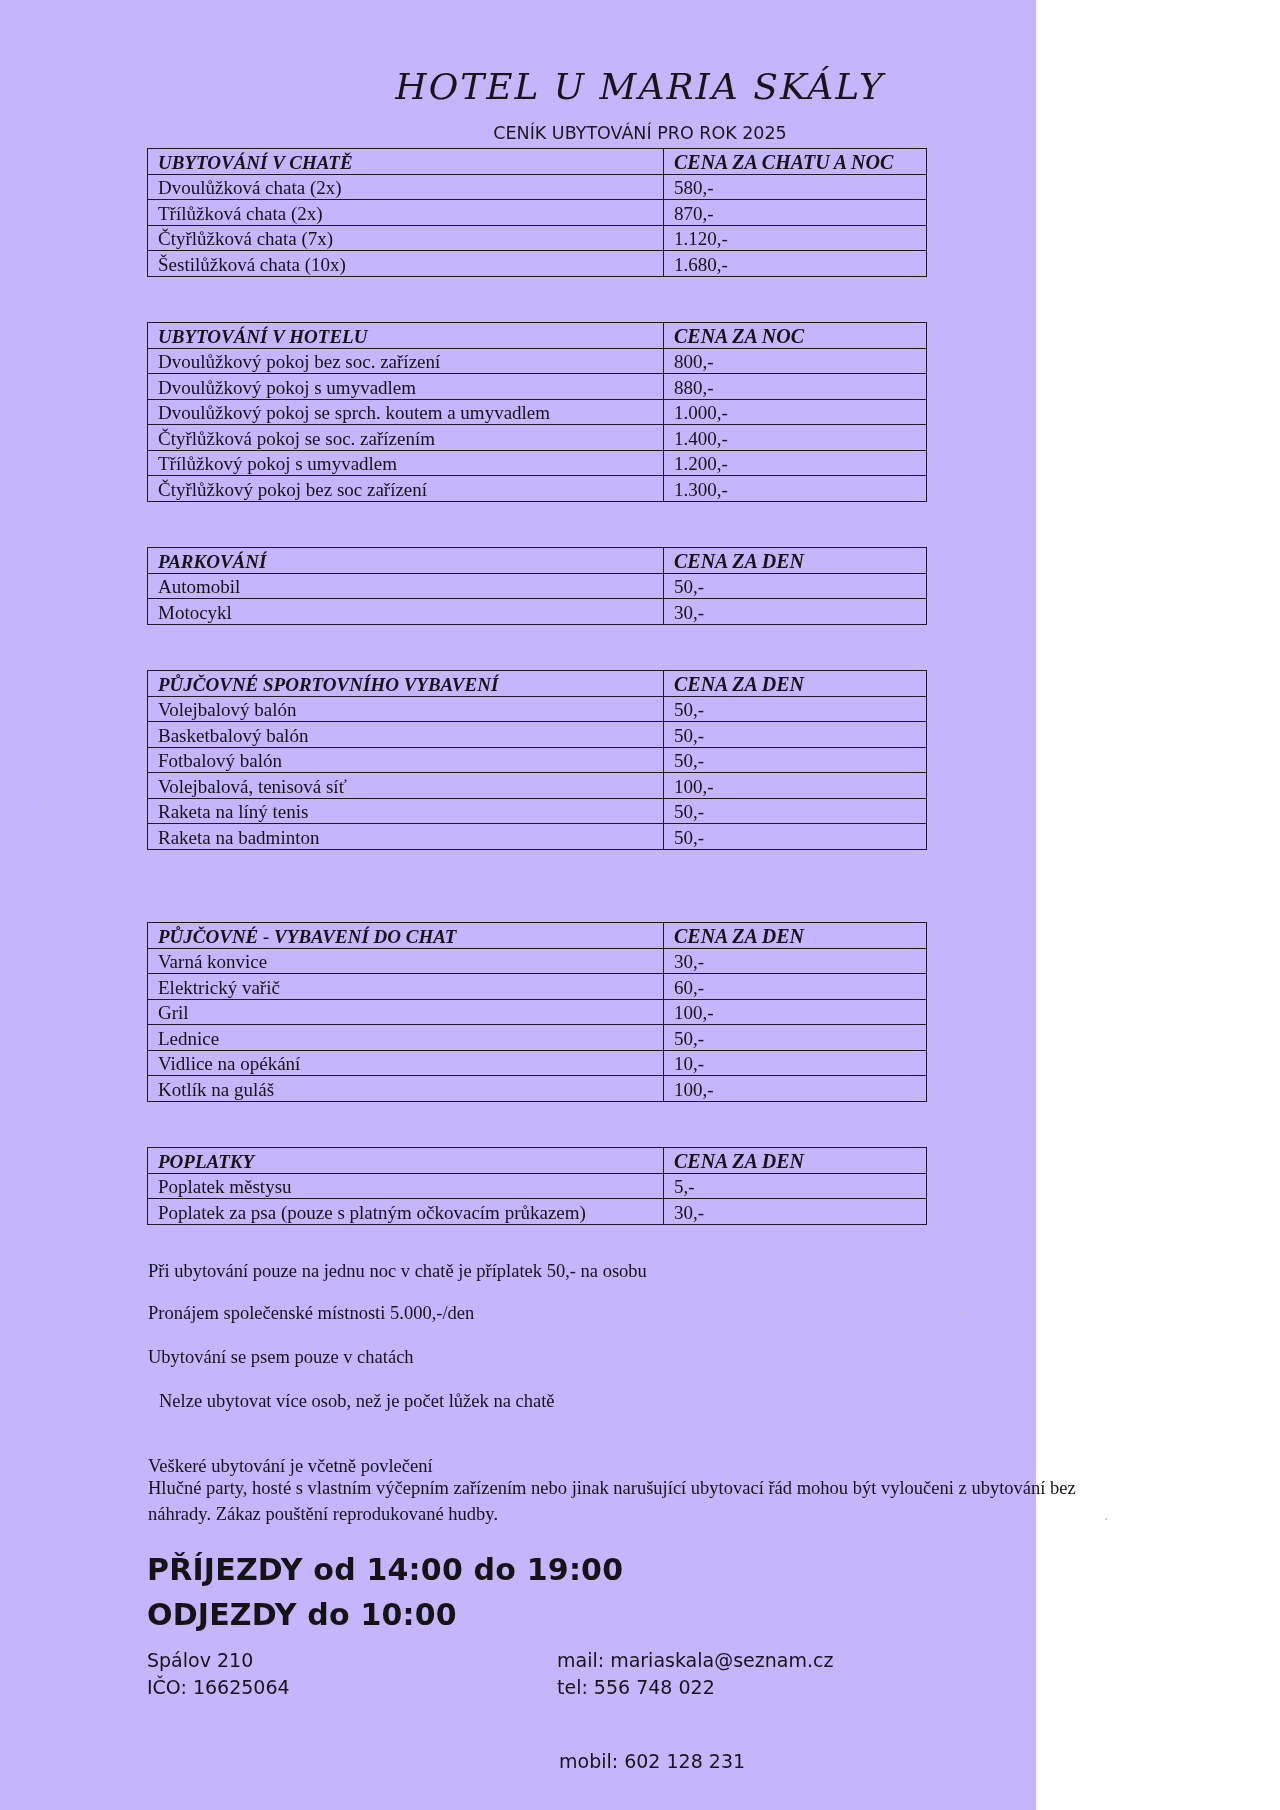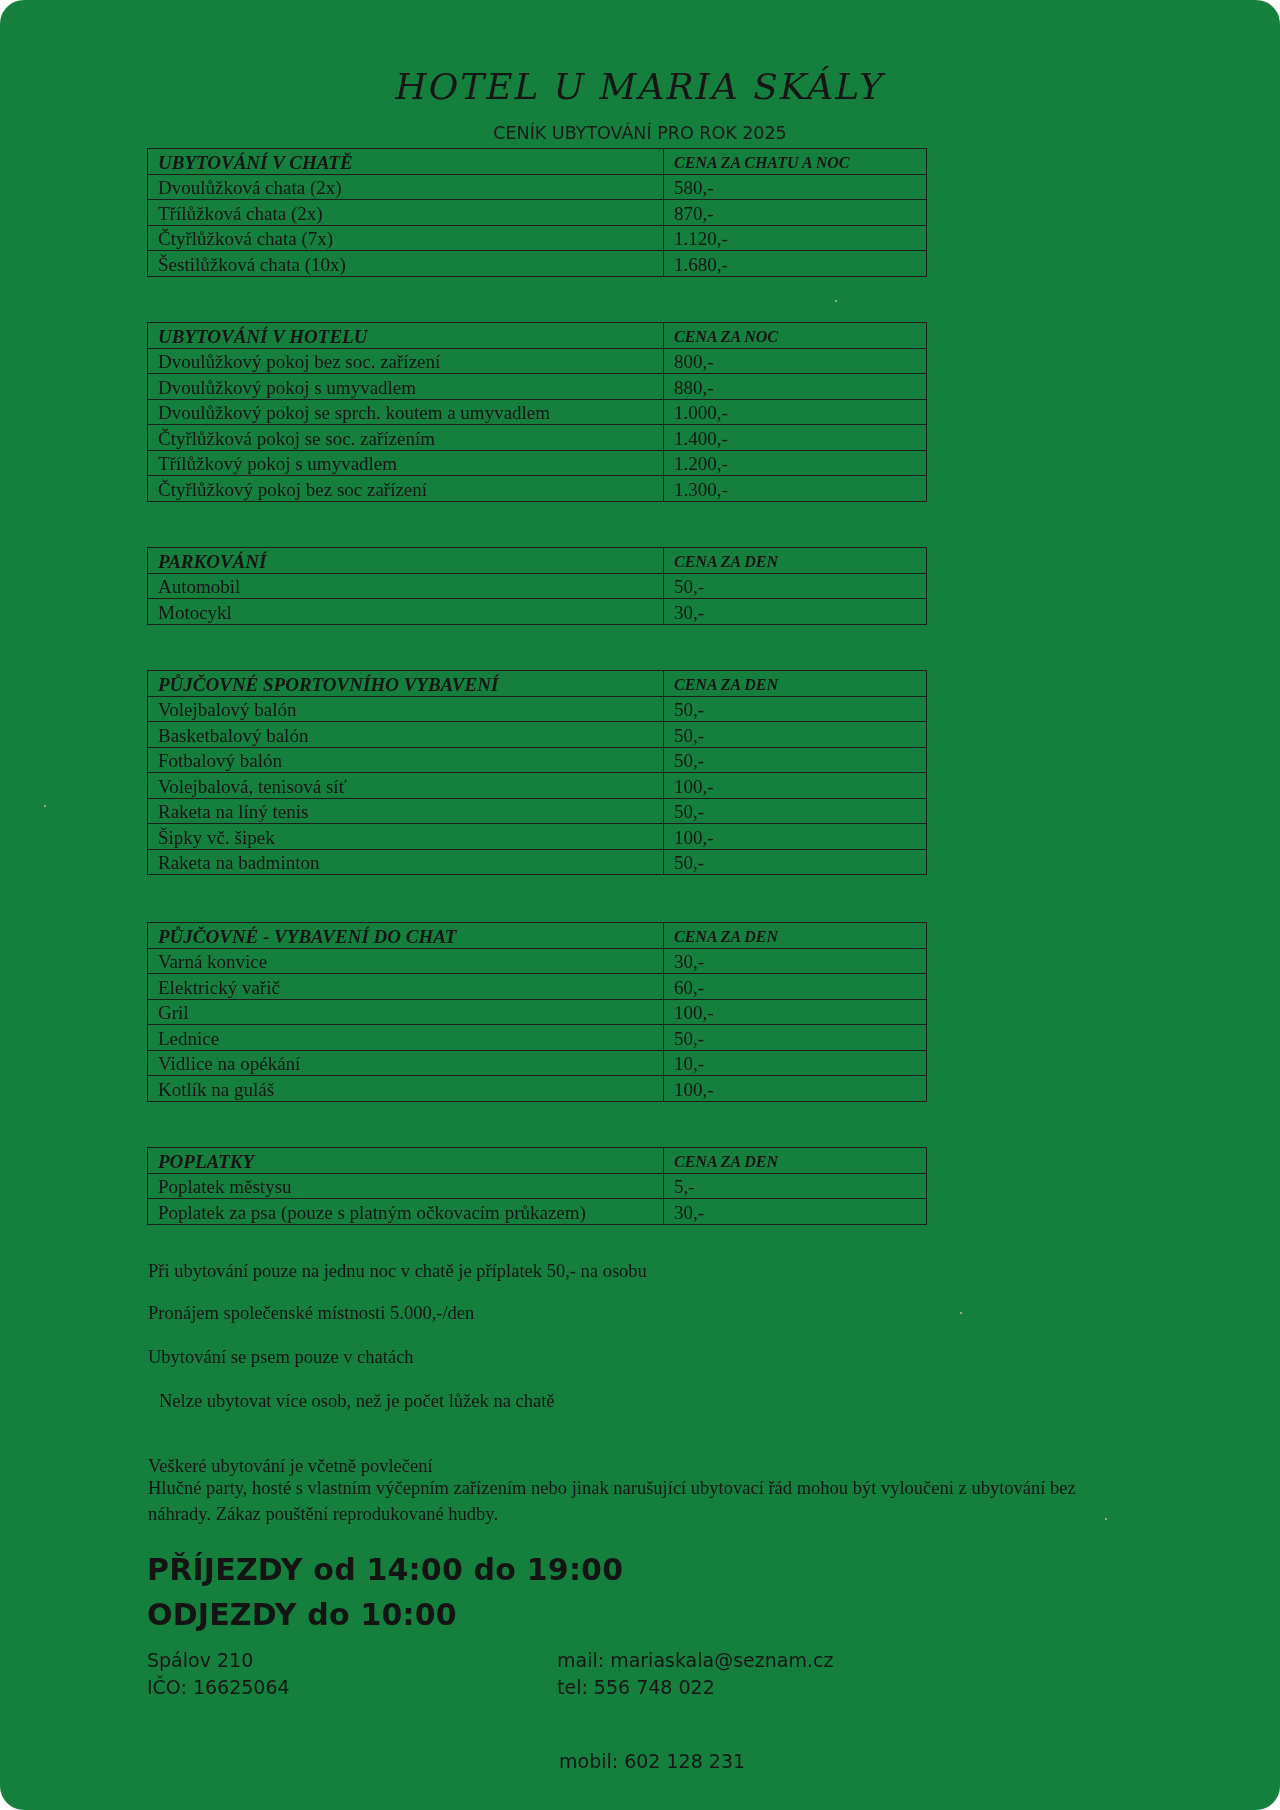--- a/index.html
+++ b/index.html
@@ -1,17 +1,17 @@
 <!DOCTYPE html>
 <html><head>
   <meta charset="utf-8">
   <style>
     html, body { margin: 0; padding: 0; background: #ffffff; }
     body { width: 1280px; height: 1810px; position: relative; overflow: hidden; color: #111; }
-    .page { position: absolute; left: 0; top: 0; width: 1280px; height: 1810px; background: #15803d; border-radius: 24px; }
+    .page { position: absolute; left: 0; top: 0; width: 1036px; height: 1810px; background: #c4b5fd; }
 
     .hotel-title {
       position: absolute; left: 0; width: 1280px; top: 66px; text-align: center;
       font-family: "DejaVu Serif", serif; font-style: italic; font-size: 36px; letter-spacing: 2px;
       color: #161616; font-weight: normal;
     }
     .subtitle {
       position: absolute; left: 0; width: 1280px; top: 123px; text-align: center;
       font-family: "DejaVu Sans", sans-serif; font-size: 17.5px; color: #1a1a1a;
     }
@@ -21,21 +21,21 @@
       border-collapse: collapse; table-layout: fixed;
       font-family: "Liberation Serif", serif; font-size: 19px; color: #151515;
     }
     table.price td {
       border: 1.5px solid #1d1d1d; padding: 0 0 0 10px; height: 24.5px; line-height: 23px;
       white-space: nowrap; overflow: hidden; vertical-align: bottom;
     }
     table.price col.c1 { width: 516px; }
     table.price col.c2 { width: 263px; }
     table.price tr.head td { font-style: italic; font-weight: bold; font-size: 19px; }
-    table.price tr.head td.h2 { font-size: 16px; }
+    table.price tr.head td.h2 { font-size: 20px; }
 
     #t-chaty { top: 148px; }
     #t-hotel { top: 322px; padding-left: 24px; }
     #t-park  { top: 547px; }
     #t-sport { top: 670px; }
     #t-chat-vyb { top: 922px; }
     #t-poplatky { top: 1147px; }
 
     .note {
       position: absolute; left: 148px; font-family: "Liberation Serif", serif; font-size: 18.5px; color: #151515;
@@ -172,24 +172,20 @@
         </tr>
     <tr>
           <td>Volejbalová, tenisová síť</td>
           <td>100,-</td>
         </tr>
     <tr>
           <td>Raketa na líný tenis</td>
           <td>50,-</td>
         </tr>
     <tr>
-          <td>Šipky vč. šipek</td>
-          <td>100,-</td>
-        </tr>
-    <tr>
           <td>Raketa na badminton</td>
           <td>50,-</td>
         </tr>
   </tbody>
     </table>
 
   <table class="price" id="t-chat-vyb">
     <colgroup>
         <col class="c1">
         <col class="c2">

